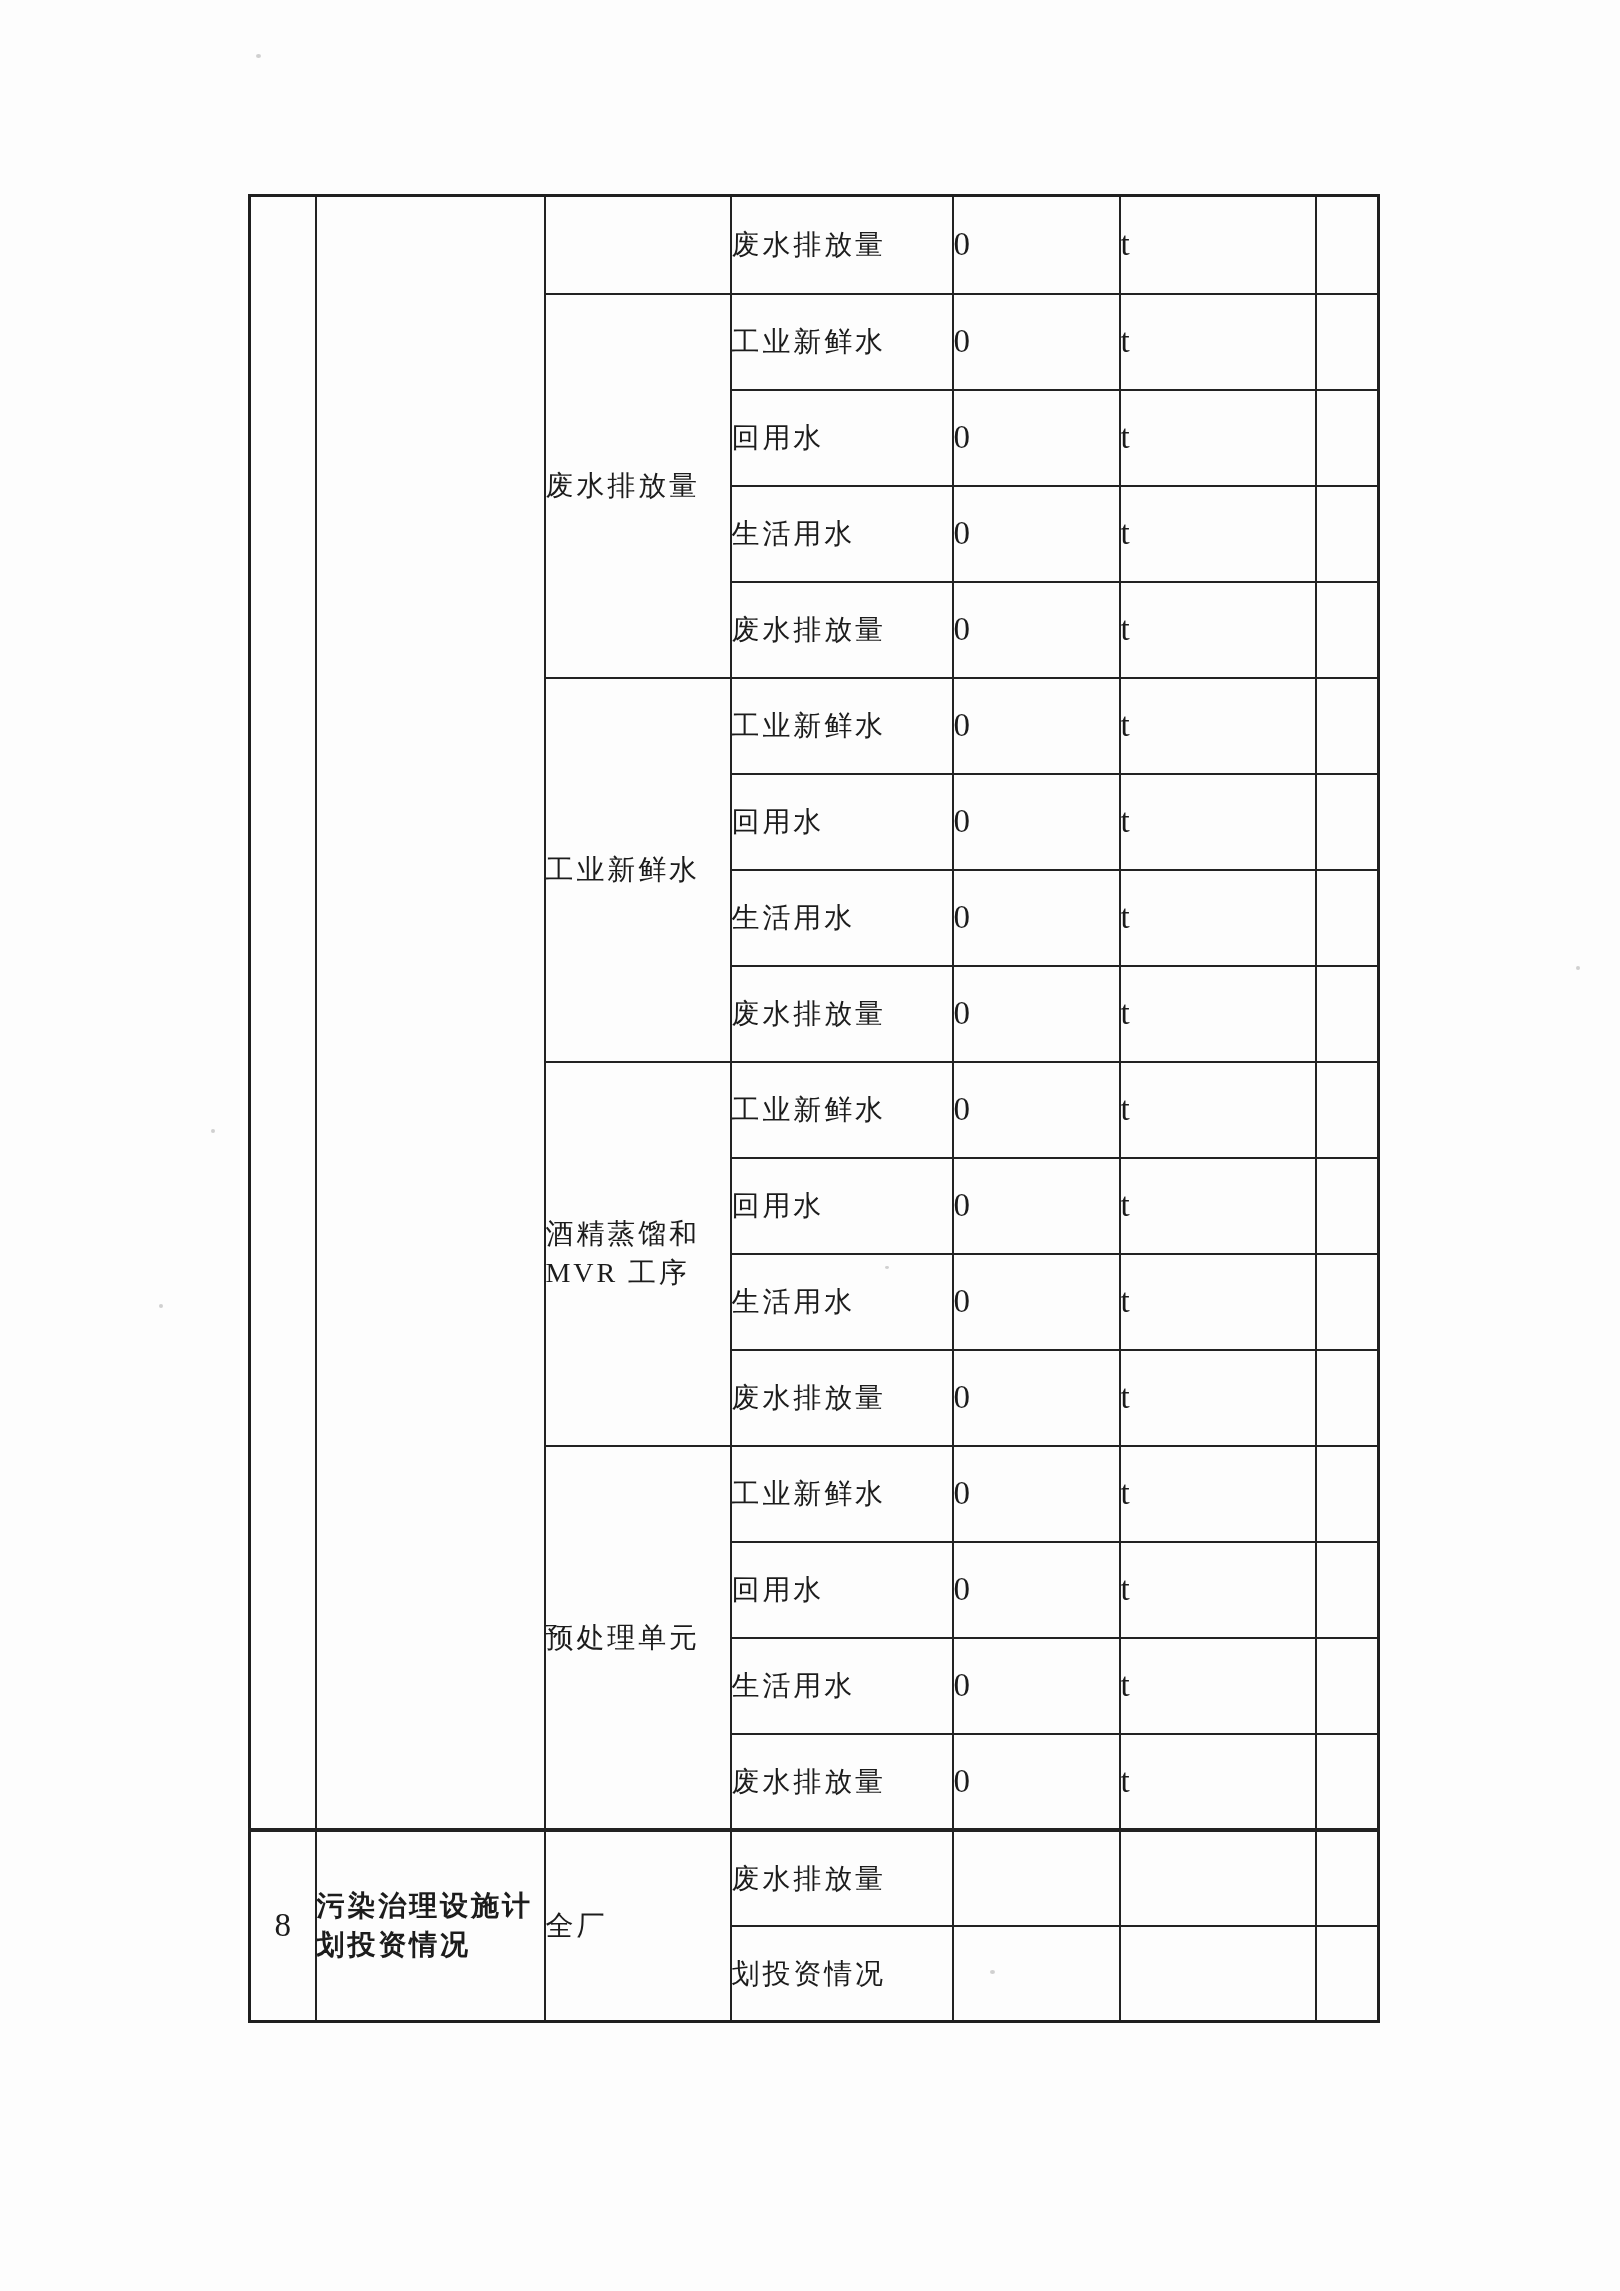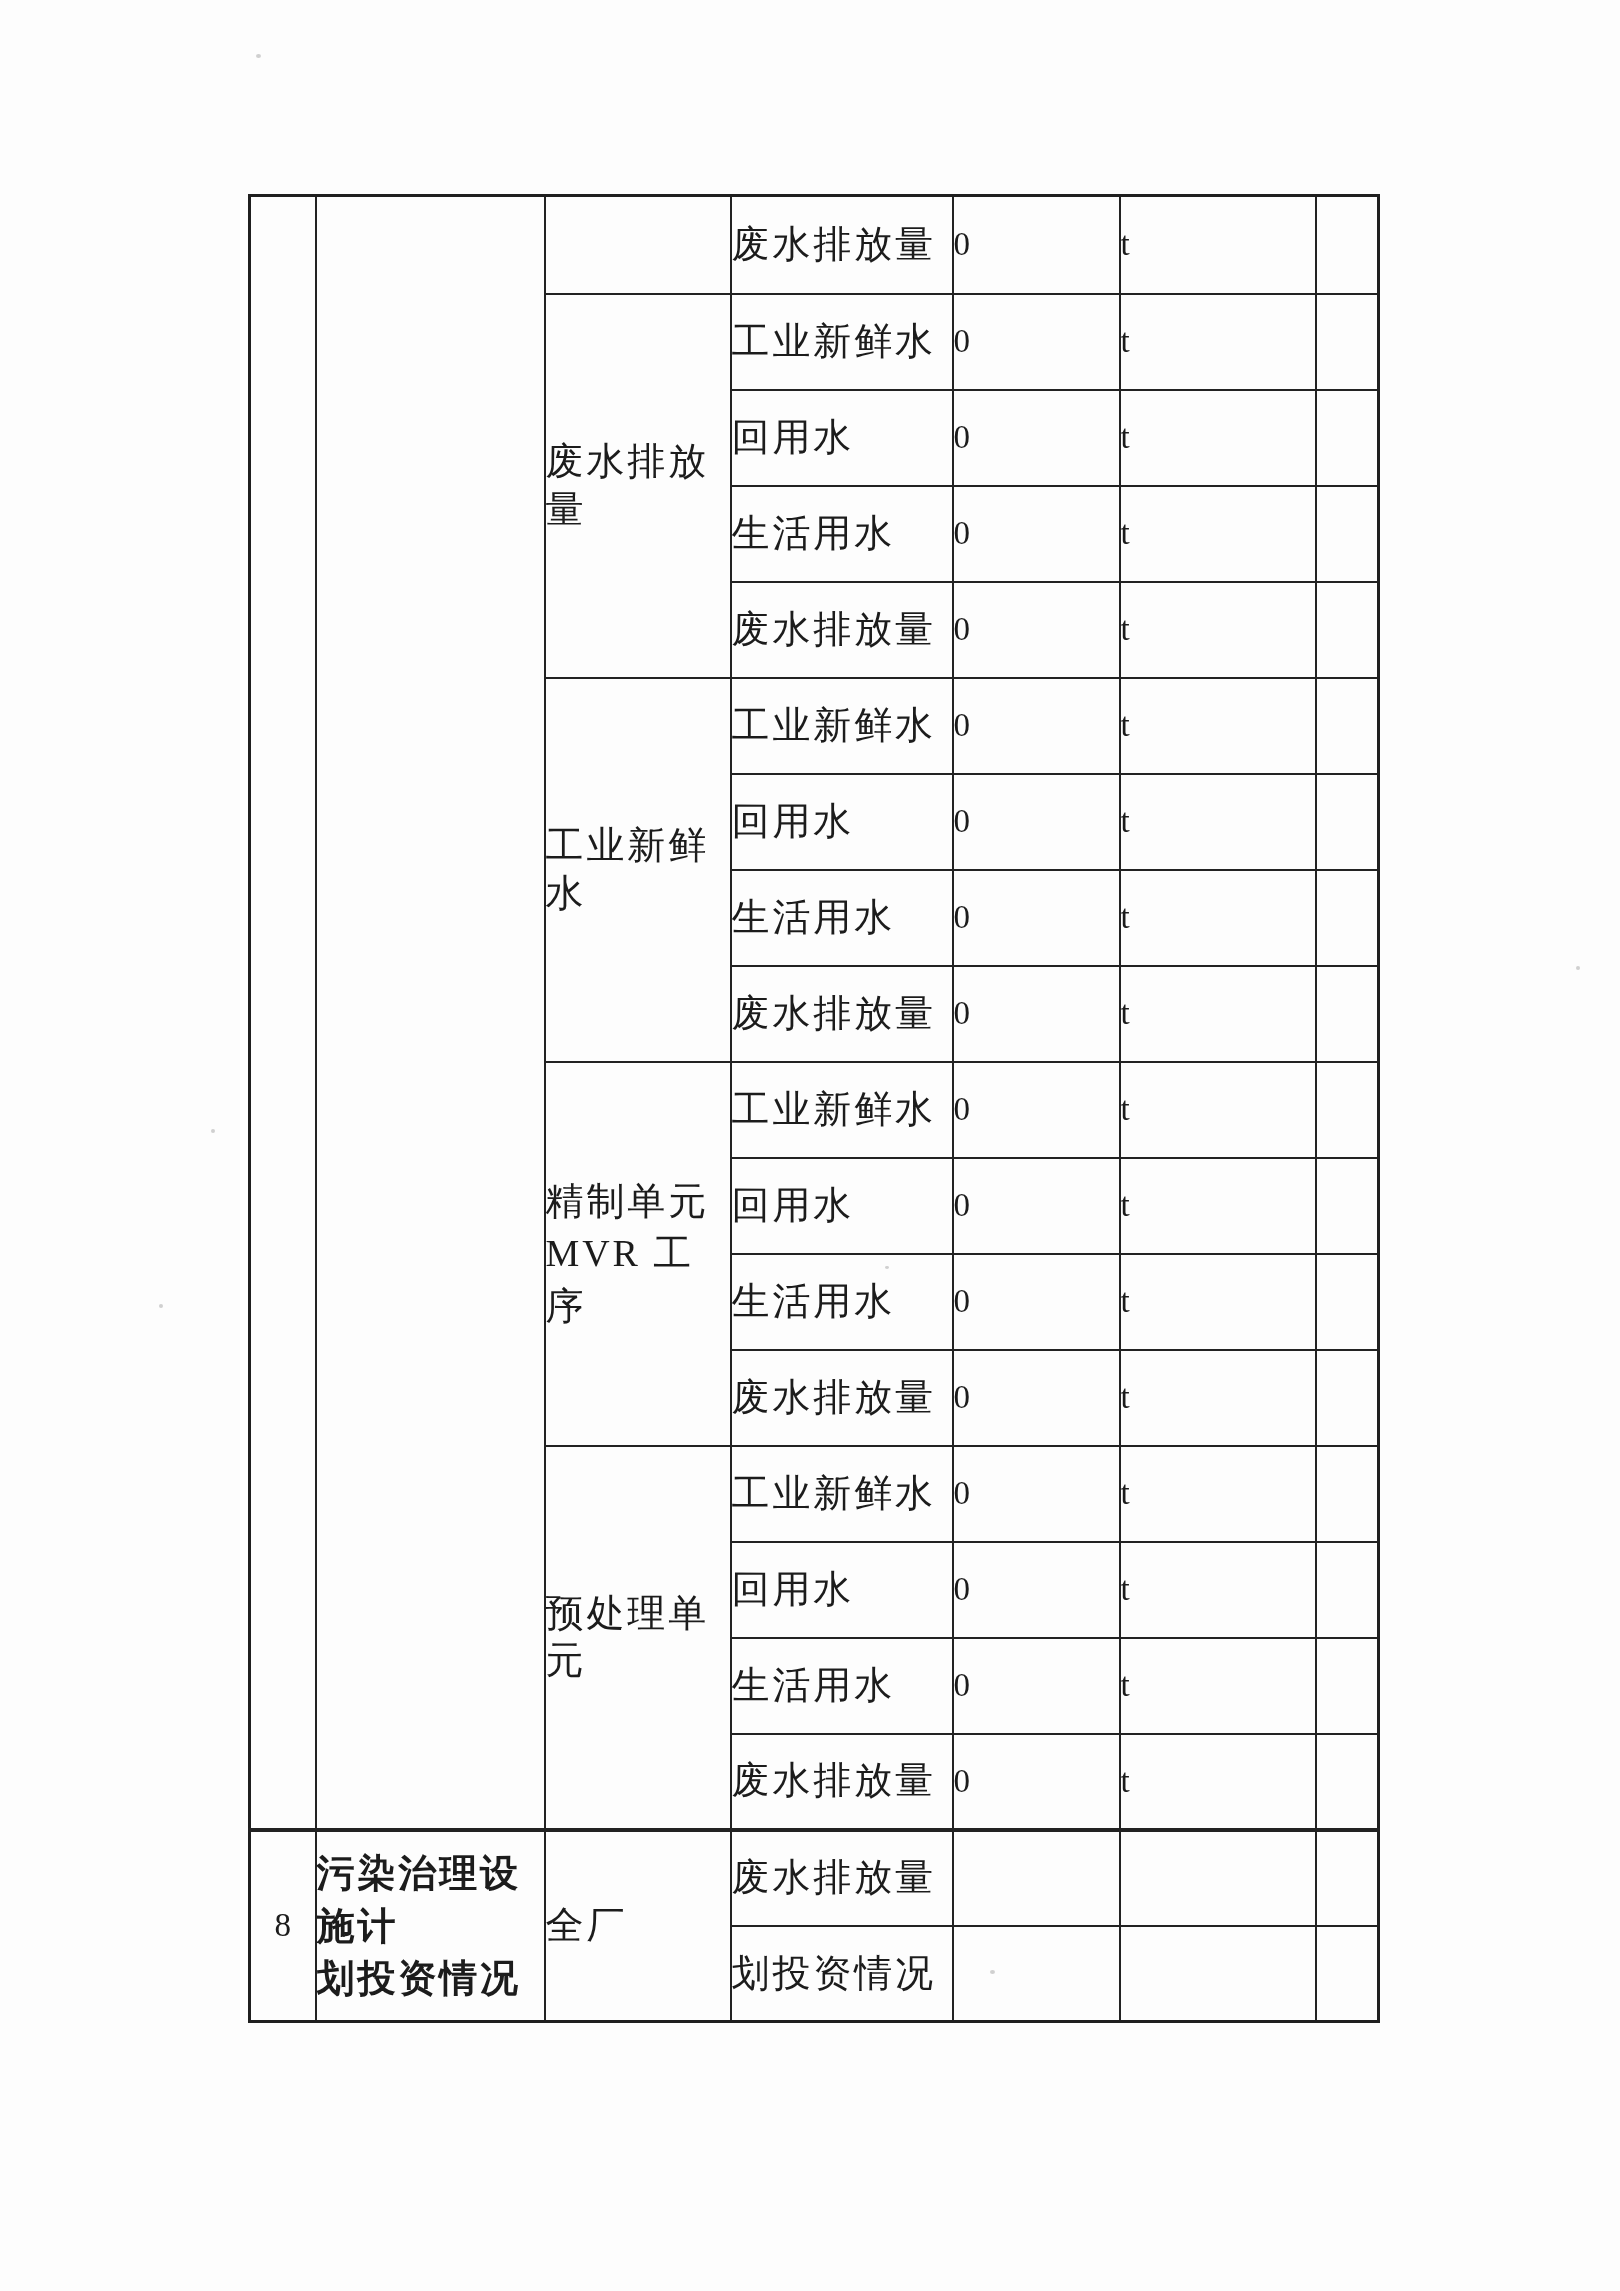--- a/index.html
+++ b/index.html
@@ -36,21 +36,21 @@
   tr.section-start td { border-top-width: 4.9px; }
 
   td.c1 { text-align: center; }
   td.c2 { padding-left: 10.8px; font-weight: bold; }
   td.c3 { padding-left: 7.8px; }
   td.c4 { padding-left: 7.8px; }
   td.c5 { padding-left: 10.8px; }
   td.c6 { padding-left: 8.8px; }
 
   .cjk {
-    font-size: 38px;
+    font-size: 28px;
     letter-spacing: 2.9px;
     line-height: 1.25;
   }
   .lat {
     font-size: 33px;
     letter-spacing: 0;
   }
   .num {
     font-size: 33px;
   }
@@ -138,21 +138,21 @@
       <td class="c7"></td>
     </tr>
     <tr class="row">
       <td class="c4 cjk">废水排放量</td>
       <td class="c5 num">0</td>
       <td class="c6 lat">t</td>
       <td class="c7"></td>
     </tr>
 
     <tr class="row">
-      <td class="c3 cjk multiline" rowspan="4">精制单元
+      <td class="c3 cjk multiline" rowspan="4">酒精蒸馏和
 MVR 工序</td>
       <td class="c4 cjk">工业新鲜水</td>
       <td class="c5 num">0</td>
       <td class="c6 lat">t</td>
       <td class="c7"></td>
     </tr>
     <tr class="row">
       <td class="c4 cjk">回用水</td>
       <td class="c5 num">0</td>
       <td class="c6 lat">t</td>

